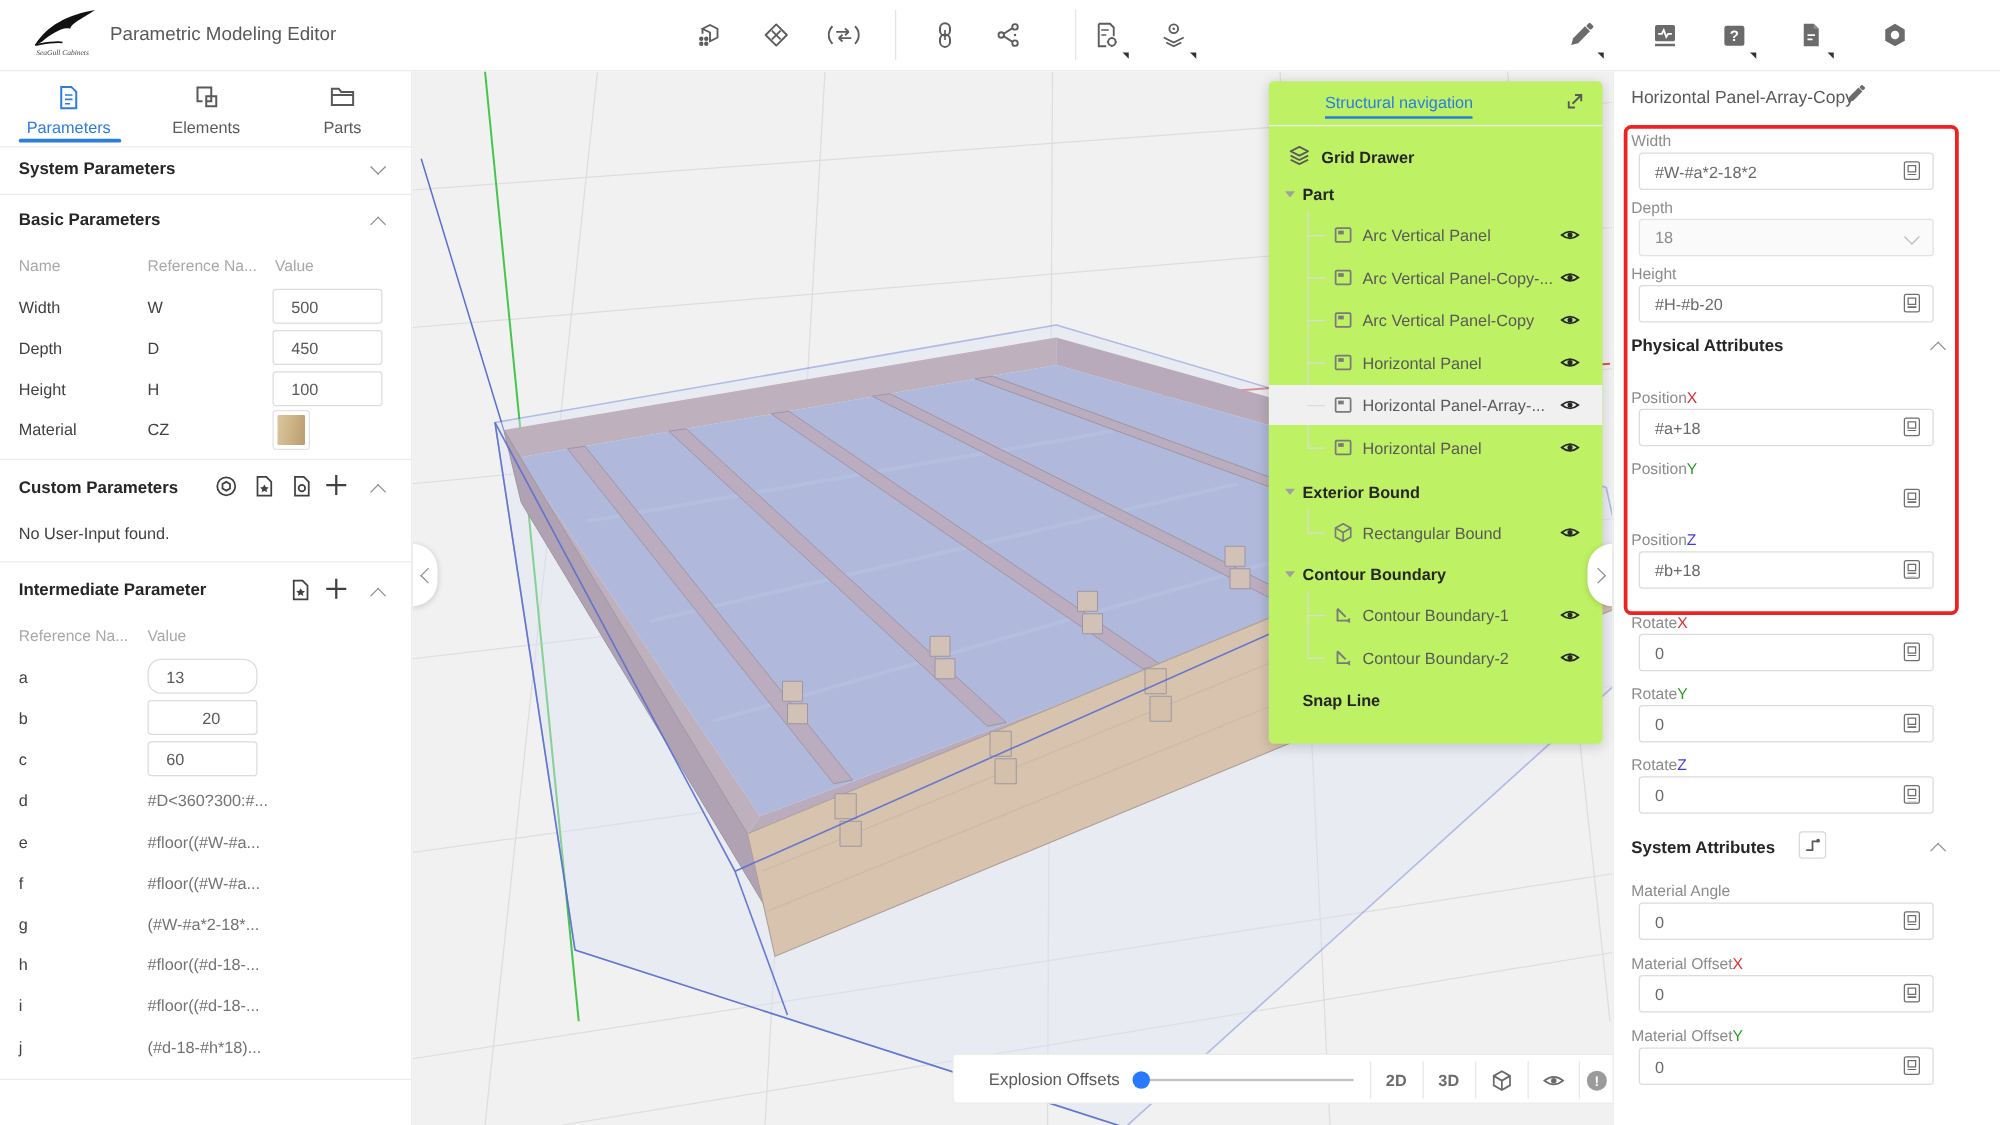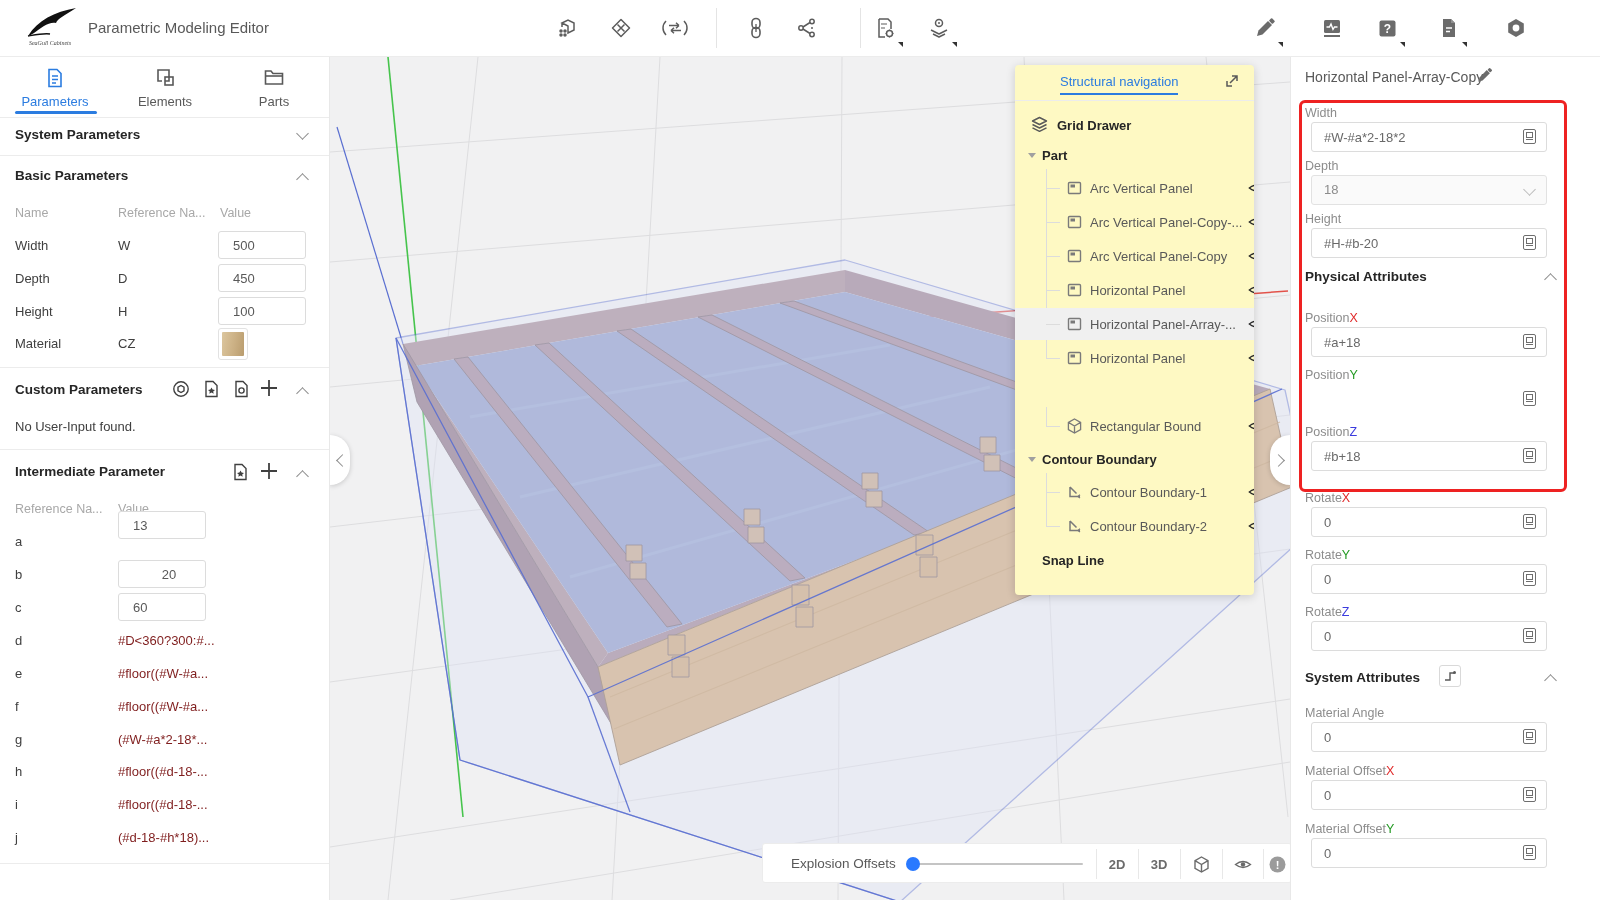--- a/index.html
+++ b/index.html
@@ -20,32 +20,32 @@
   .tab.active{color:#2b7ce0}
   .tabline{position:absolute;left:15px;top:54px;width:82px;height:3px;background:#2b7ce0;border-radius:2px}
   .pdiv{position:absolute;left:0;width:330px;height:1px;background:#ececec}
   .sechead{position:absolute;left:15px;font-size:13.5px;font-weight:bold;color:#262626}
   .chev{display:inline-block;width:9px;height:9px;border-right:1.6px solid #8c8c8c;border-bottom:1.6px solid #8c8c8c}
   .chev.down{transform:rotate(45deg)}
   .chev.up{transform:rotate(-135deg)}
   .colhead{position:absolute;font-size:12.5px;color:#a8a8a8}
   .pname{position:absolute;font-size:13px;color:#404040}
   .pin{position:absolute;width:88px;height:28px;border:1px solid #dcdcdc;border-radius:3px;font-size:13px;color:#595959;padding-left:14px;font-family:"Liberation Sans",sans-serif;background:#fff;outline:none}
-  .rotext{position:absolute;font-size:13px;color:#7f1d1d;white-space:nowrap}
+  .rotext{position:absolute;font-size:13px;color:#737373;white-space:nowrap}
   .secicon{position:absolute;width:20px;height:20px;display:flex;align-items:center;justify-content:center;color:#404040;cursor:pointer}
   
   #viewport{position:absolute;left:330px;top:57px;width:960px;height:843px;background:#f1f1f2;overflow:hidden}
   .handle{position:absolute;width:20px;height:50px;background:#fff;box-shadow:0 1px 5px rgba(0,0,0,.18);display:flex;align-items:center;justify-content:center;cursor:pointer;z-index:35}
   .handle .chev{border-color:#8c8c8c}
   
   #bottombar{position:absolute;left:432px;top:786px;width:530px;height:40px;background:#fff;border:1px solid #ececec;border-radius:3px;z-index:36}
   .bsep{position:absolute;top:5px;width:1px;height:30px;background:#e8e8e8}
   .bbtn{position:absolute;top:0;width:42px;height:40px;display:flex;align-items:center;justify-content:center;font-size:13px;font-weight:bold;color:#6b6b6b;cursor:pointer}
   
-  #navcard{position:absolute;left:1015px;top:65px;width:239px;height:530px;background:#fef9c3;border-radius:4px;box-shadow:0 2px 10px rgba(0,0,0,.16);z-index:34;overflow:hidden}
+  #navcard{position:absolute;left:1015px;top:65px;width:267px;height:530px;background:#bef264;border-radius:4px;box-shadow:0 2px 10px rgba(0,0,0,.16);z-index:34;overflow:hidden}
   .navtitle{position:absolute;left:45px;top:9px;font-size:13px;color:#2b7ce0;cursor:pointer}
   .navline{position:absolute;left:45px;top:28px;width:118px;height:2px;background:#2b7ce0}
   .navrow{position:absolute;left:0;width:267px;height:32px;cursor:pointer}
   .navrow.sel{background:#f0f0f0}
   .ngroup{position:absolute;font-size:13px;font-weight:bold;color:#262626}
   .nitem{position:absolute;font-size:13px;color:#595959;white-space:nowrap}
   .ncaret{position:absolute;width:0;height:0;border-left:4px solid transparent;border-right:4px solid transparent;border-top:5px solid #a0a0a0}
   .vline{position:absolute;width:1px;background:#dcdcdc}
   .hline{position:absolute;height:1px;background:#dcdcdc}
   .eye{position:absolute;right:18px;top:10px;cursor:pointer}
@@ -275,21 +275,21 @@
     <svg width="20" height="20" viewBox="0 0 20 20" stroke="#404040" stroke-width="1.8">
         <path d="M10,2 L10,18 M2,10 L18,10"></path>
       </svg>
   </span>
   <span class="chev up" style="position:absolute;left:298px;top:415px"></span>
 
   <span class="colhead" style="left:15px;top:445px">Reference Na...</span>
   <span class="colhead" style="left:118px;top:445px">Value</span>
 
   <span class="pname" style="left:15px;top:477px">a</span>
-  <input class="pin" style="left: 118px; top: 454px;" value="13">
+  <input class="pin" style="left: 118px; top: 470px; border-radius: 11px;" value="13">
   <span class="pname" style="left:15px;top:510px">b</span>
   <input class="pin" style="left: 118px; top: 503px; text-align: center;" value="20">
   <span class="pname" style="left:15px;top:543px">c</span>
   <input class="pin" style="left: 118px; top: 536px;" value="60">
 
   <span class="pname" style="left:15px;top:576px">d</span>
   <span class="rotext" style="left:118px;top:576px">#D&lt;360?300:#...</span>
   <span class="pname" style="left:15px;top:609px">e</span>
   <span class="rotext" style="left:118px;top:609px">#floor((#W-#a...</span>
   <span class="pname" style="left:15px;top:642px">f</span>
@@ -551,20 +551,24 @@
       </span>
     <span class="nitem" style="left:75px;top:9px">Horizontal Panel</span>
     <span class="eye">
         <svg width="16" height="12" viewBox="0 0 18 13">
           <path d="M1.5,6.5 Q9,0.5 16.5,6.5 Q9,12.5 1.5,6.5 Z" fill="none" stroke="#262626" stroke-width="1.5"></path>
           <circle cx="9" cy="6.5" r="2.3" fill="#262626"></circle>
         </svg>
       </span>
   </div>
 
+  <div class="navrow" style="top:312px">
+    <span class="ncaret" style="left:13px;top:14px"></span>
+    <span class="ngroup" style="left:27px;top:9px">Exterior Bound</span>
+  </div>
   <div class="vline" style="left:31px;top:342px;height:19px"></div>
   <div class="navrow" style="top:378px">
     <span class="ncaret" style="left:13px;top:14px"></span>
     <span class="ngroup" style="left:27px;top:9px">Contour Boundary</span>
   </div>
 
   <div class="navrow" style="top:345px">
     <span class="hline" style="left:31px;top:16px;width:14px"></span>
     <span style="position:absolute;left:52px;top:8px">
         <svg width="15" height="16" viewBox="0 0 16 17" fill="none" stroke="#7a7a7a" stroke-width="1.4">

